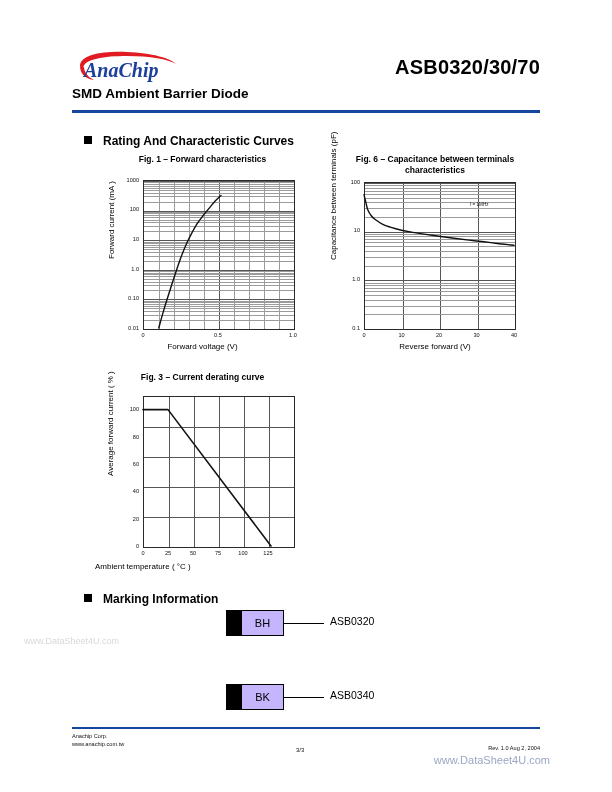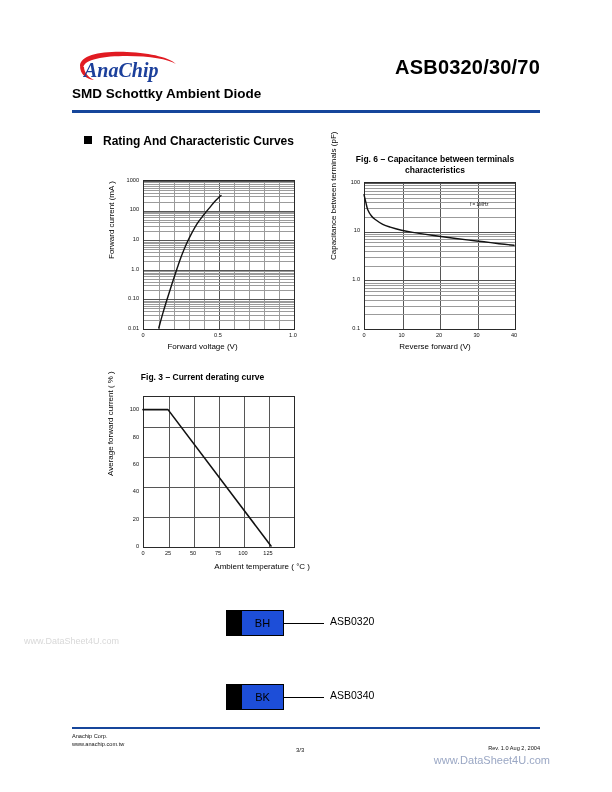--- a/index.html
+++ b/index.html
@@ -55,21 +55,21 @@
   }
   .curve{position:absolute;left:0;top:0;overflow:visible;}
   .note{
     position:absolute;font-size:4.6px;color:#111;white-space:nowrap;
   }
 
   
   .mark-row{position:absolute;height:26px;}
   .pkg{
     position:absolute;left:0;top:0;width:58px;height:26px;
-    border:1.3px solid #000;background:#1d4ed8;box-sizing:border-box;
+    border:1.3px solid #000;background:#c4b5fd;box-sizing:border-box;
   }
   .pkg .band{position:absolute;left:0;top:0;bottom:0;width:15px;background:#000;}
   .pkg .code{
     position:absolute;left:15px;right:0;top:0;bottom:0;
     display:flex;align-items:center;justify-content:center;
     font-size:11px;
   }
   .leader{position:absolute;left:58px;top:12.5px;width:40px;height:1.4px;background:#000;}
   .part{position:absolute;left:104px;top:5px;font-size:10.5px;white-space:nowrap;}
 
@@ -90,29 +90,30 @@
 
   <div class="header">
     <div class="logo">
       <svg width="115" height="36" viewBox="0 0 115 36">
         <path d="M8 16 C8 5, 30 1, 55 2 C80 3, 98 8, 104 14 C96 9, 78 6, 55 6 C32 6, 12 9, 11 18 Z" fill="#e11b22"></path>
         <path d="M8 16 C8 24, 14 29, 22 30 C16 27, 12 22, 12 17 Z" fill="#e11b22"></path>
         <text x="12" y="27" font-family="Liberation Serif, serif" font-size="20" font-style="italic" font-weight="bold" fill="#1b3f9b">AnaChip</text>
       </svg>
     </div>
     <div class="doc-title">ASB0320/30/70</div>
-    <div class="subtitle">SMD Schottky Ambient Diode</div>
+    <div class="subtitle">SMD Ambient Barrier Diode</div>
   </div>
   <div class="rule"></div>
 
   <div class="sec" id="sec-curves">
     <span class="bullet"></span><span>Rating And Characteristic Curves</span>
   </div>
 
   <div class="chart" id="fig1" style="left:95px;top:154px;width:215px;height:205px;">
+    <div class="fig-title" style="left:0;top:0;width:215px;">Fig. 1 – Forward characteristics</div>
     <div class="plot" id="p1" style="left:48px;top:26px;width:150px;height:148px;">
         <div class="gl v" style="left: 15px;"></div>
         <div class="gl v" style="left: 30px;"></div>
         <div class="gl v" style="left: 45px;"></div>
         <div class="gl v" style="left: 60px;"></div>
         <div class="gl v major" style="left: 75px;"></div>
         <div class="gl v" style="left: 90px;"></div>
         <div class="gl v" style="left: 105px;"></div>
         <div class="gl v" style="left: 120px;"></div>
         <div class="gl v" style="left: 135px;"></div>
@@ -244,35 +245,38 @@
         <div class="gl v major" style="left: 125px;"></div>
         <div class="gl h major" style="top: 30px;"></div>
         <div class="gl h major" style="top: 60px;"></div>
         <div class="gl h major" style="top: 90px;"></div>
         <div class="gl h major" style="top: 120px;"></div>
       </div>
     <svg class="curve" id="c3" width="215" height="205">
         <path d="M48.00 37.64L73.00 37.64L176.00 174.00" fill="none" stroke="#111" stroke-width="1.6" stroke-linejoin="round" stroke-linecap="round"></path>
       </svg>
     <div class="axlabel y" id="f3-ylab" style="left: 11px; top: 103.5px;">Average forward current ( % )</div>
-    <div class="axlabel" id="f3-xlab" style="left:0;top:190px;width:215px;text-align:right;">Ambient temperature ( °C )</div>
+    <div class="axlabel" id="f3-xlab" style="left:0;top:190px;width:215px;text-align:left;">Ambient temperature ( °C )</div>
   <div class="tick y" style="left: 22px; top: 34.4364px; width: 22px;">100</div>
       <div class="tick y" style="left: 22px; top: 61.7091px; width: 22px;">80</div>
       <div class="tick y" style="left: 22px; top: 88.9818px; width: 22px;">60</div>
       <div class="tick y" style="left: 22px; top: 116.255px; width: 22px;">40</div>
       <div class="tick y" style="left: 22px; top: 143.527px; width: 22px;">20</div>
       <div class="tick y" style="left: 22px; top: 170.8px; width: 22px;">0</div>
       <div class="tick x" style="left: 34px; top: 178px; width: 28px;">0</div>
       <div class="tick x" style="left: 59px; top: 178px; width: 28px;">25</div>
       <div class="tick x" style="left: 84px; top: 178px; width: 28px;">50</div>
       <div class="tick x" style="left: 109px; top: 178px; width: 28px;">75</div>
       <div class="tick x" style="left: 134px; top: 178px; width: 28px;">100</div>
       <div class="tick x" style="left: 159px; top: 178px; width: 28px;">125</div>
     </div>
 
+  <div class="sec" id="sec-marking">
+    <span class="bullet"></span><span>Marking Information</span>
+  </div>
 
   <div class="mark-row" style="left:226px;top:610px;width:240px;">
     <div class="pkg">
       <div class="band"></div>
       <div class="code">BH</div>
     </div>
     <div class="leader"></div>
     <div class="part">ASB0320</div>
   </div>
 

